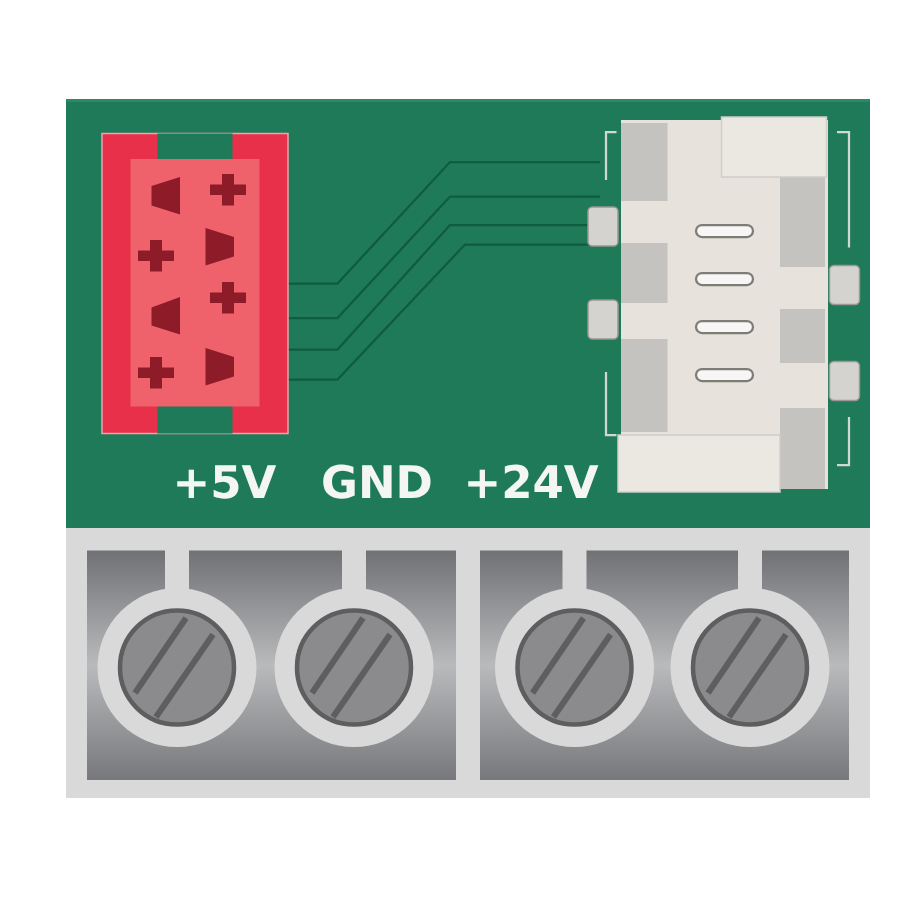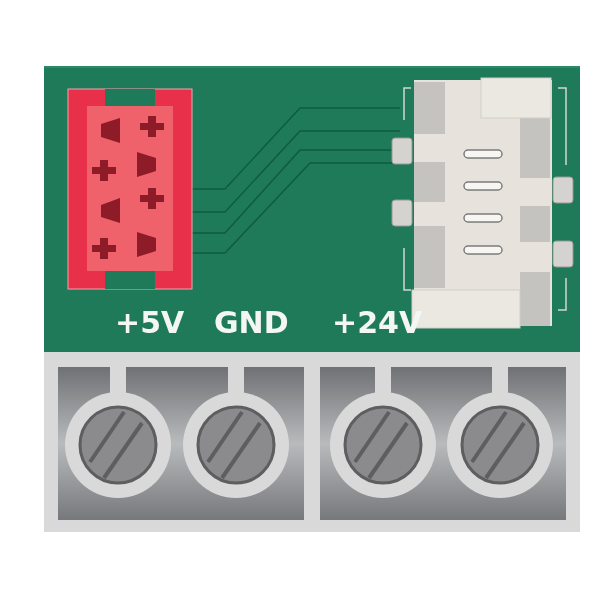--- a/index.html
+++ b/index.html
@@ -114,13 +114,13 @@
         <circle cx="500" cy="445" r="38" fill="#8b8b8d" stroke="#5e5e60" stroke-width="3"></circle>
         <line x1="472" y1="462" x2="506" y2="412" stroke="#5e5e60" stroke-width="4"></line>
         <line x1="486" y1="478" x2="524" y2="423" stroke="#5e5e60" stroke-width="4"></line>
       </g>
     </g>
   </g>
 </svg>
 
 <div class="lbl" style="left:102px;top:308px;margin-left:13px;">+5V</div>
 <div class="lbl" style="left:214px;top:308px;text-align:center;">GND</div>
-<div class="lbl" style="left:309px;top:308px;margin-left:23px;">+24V</div>
+<div class="lbl" style="left:309px;top:308px;">+24V</div>
 
 </body></html>

